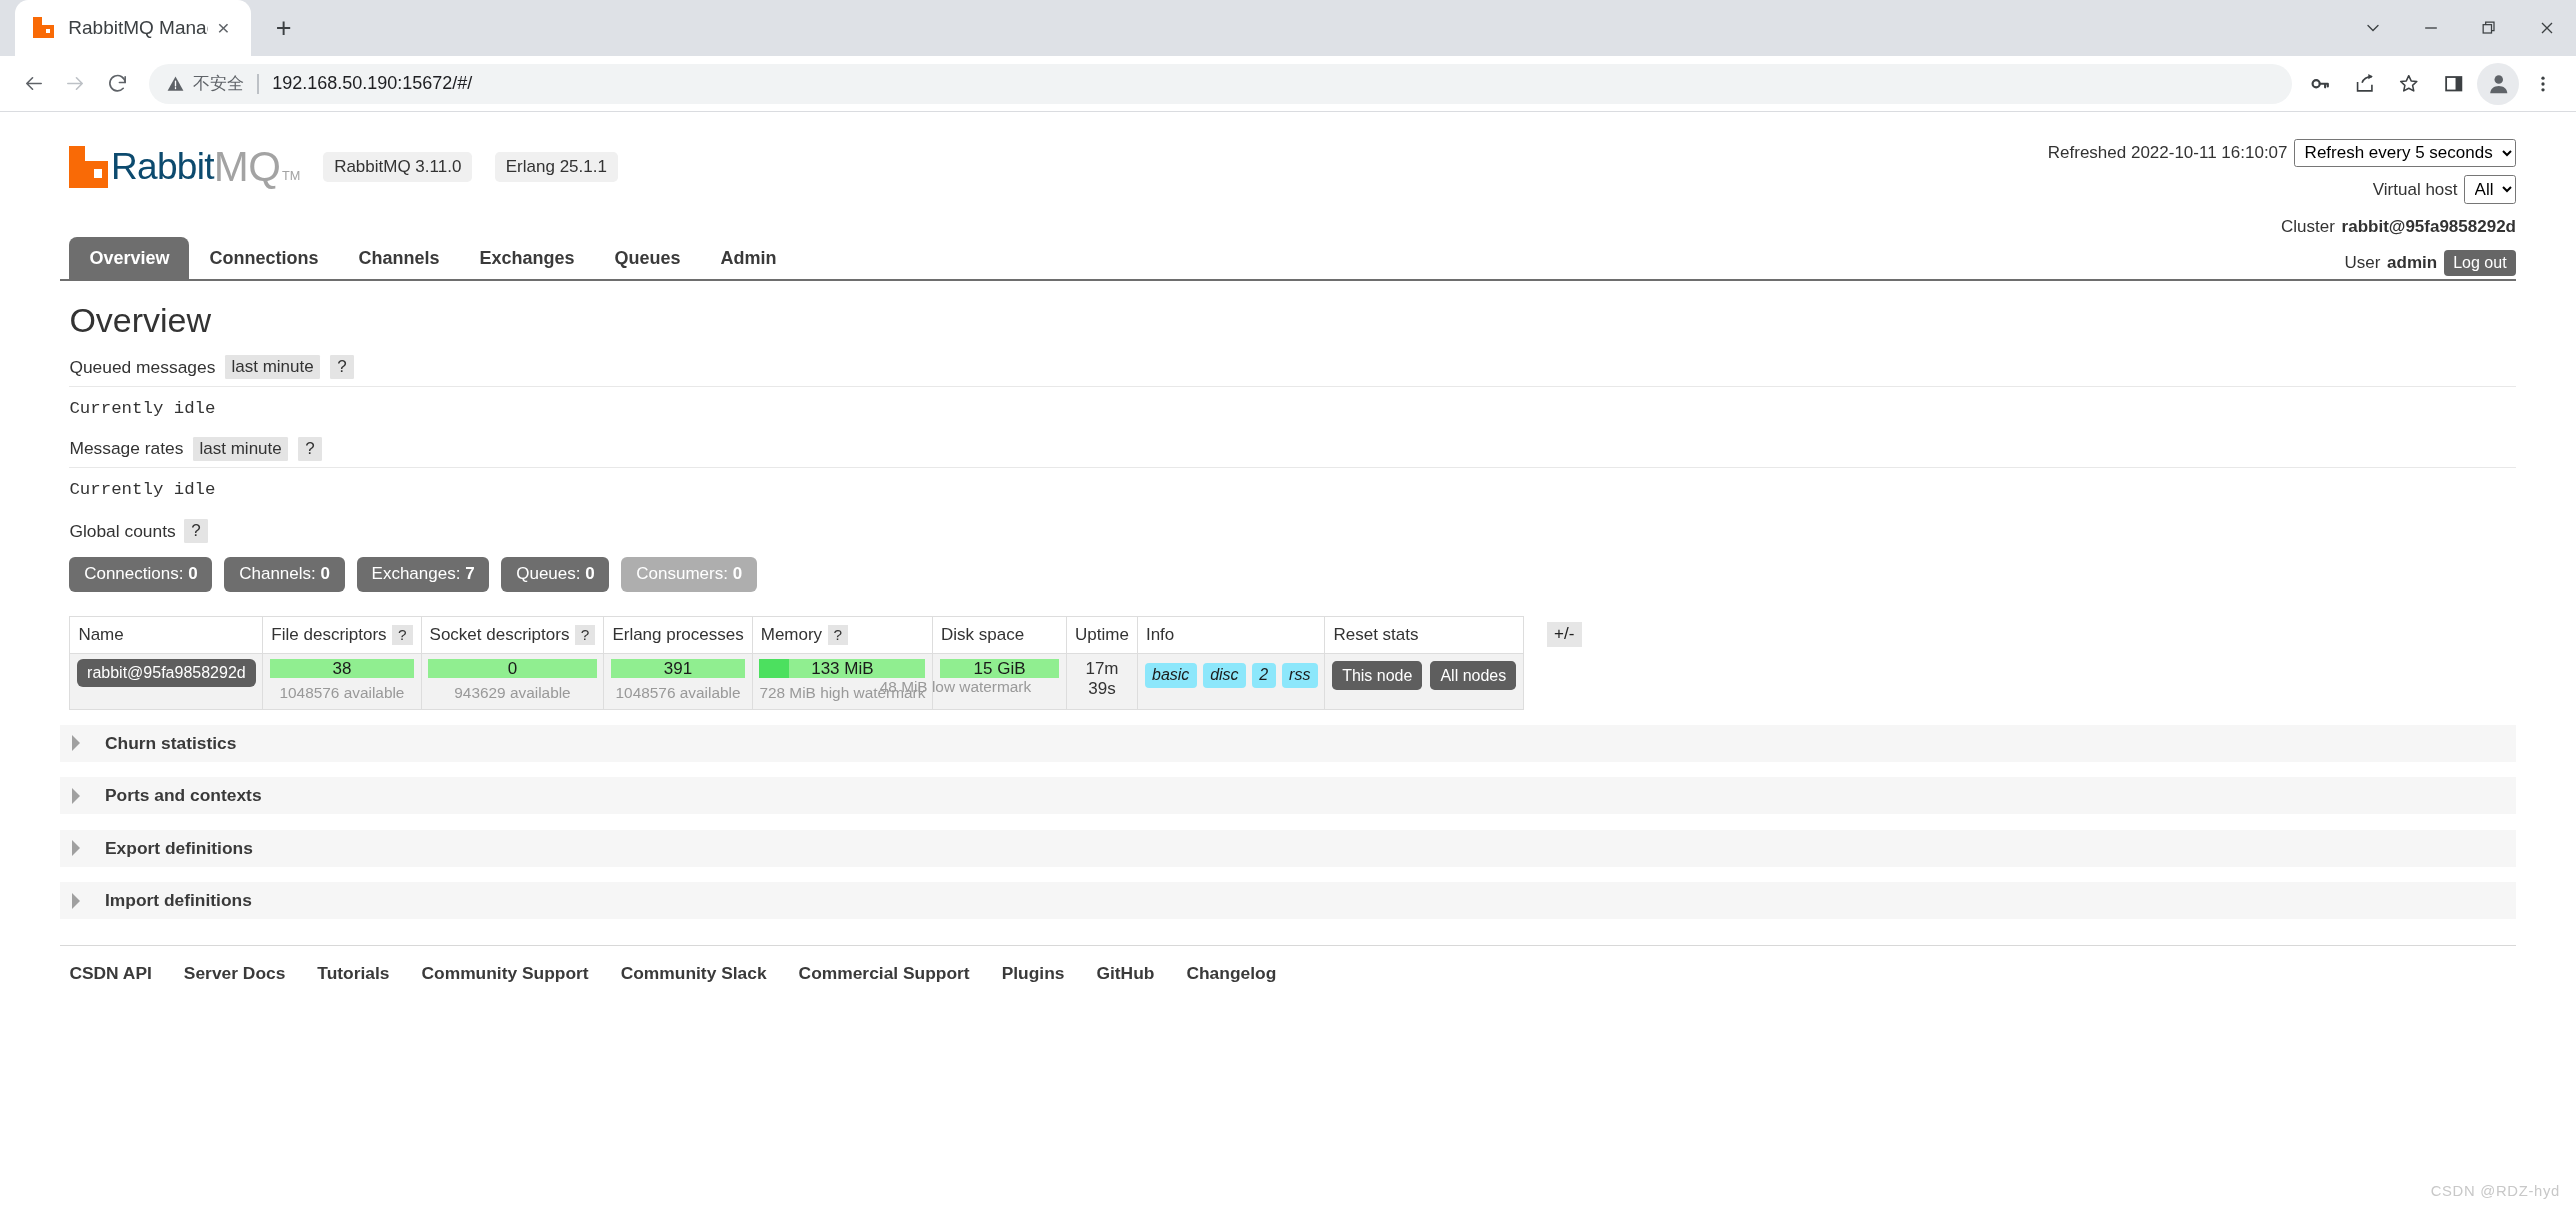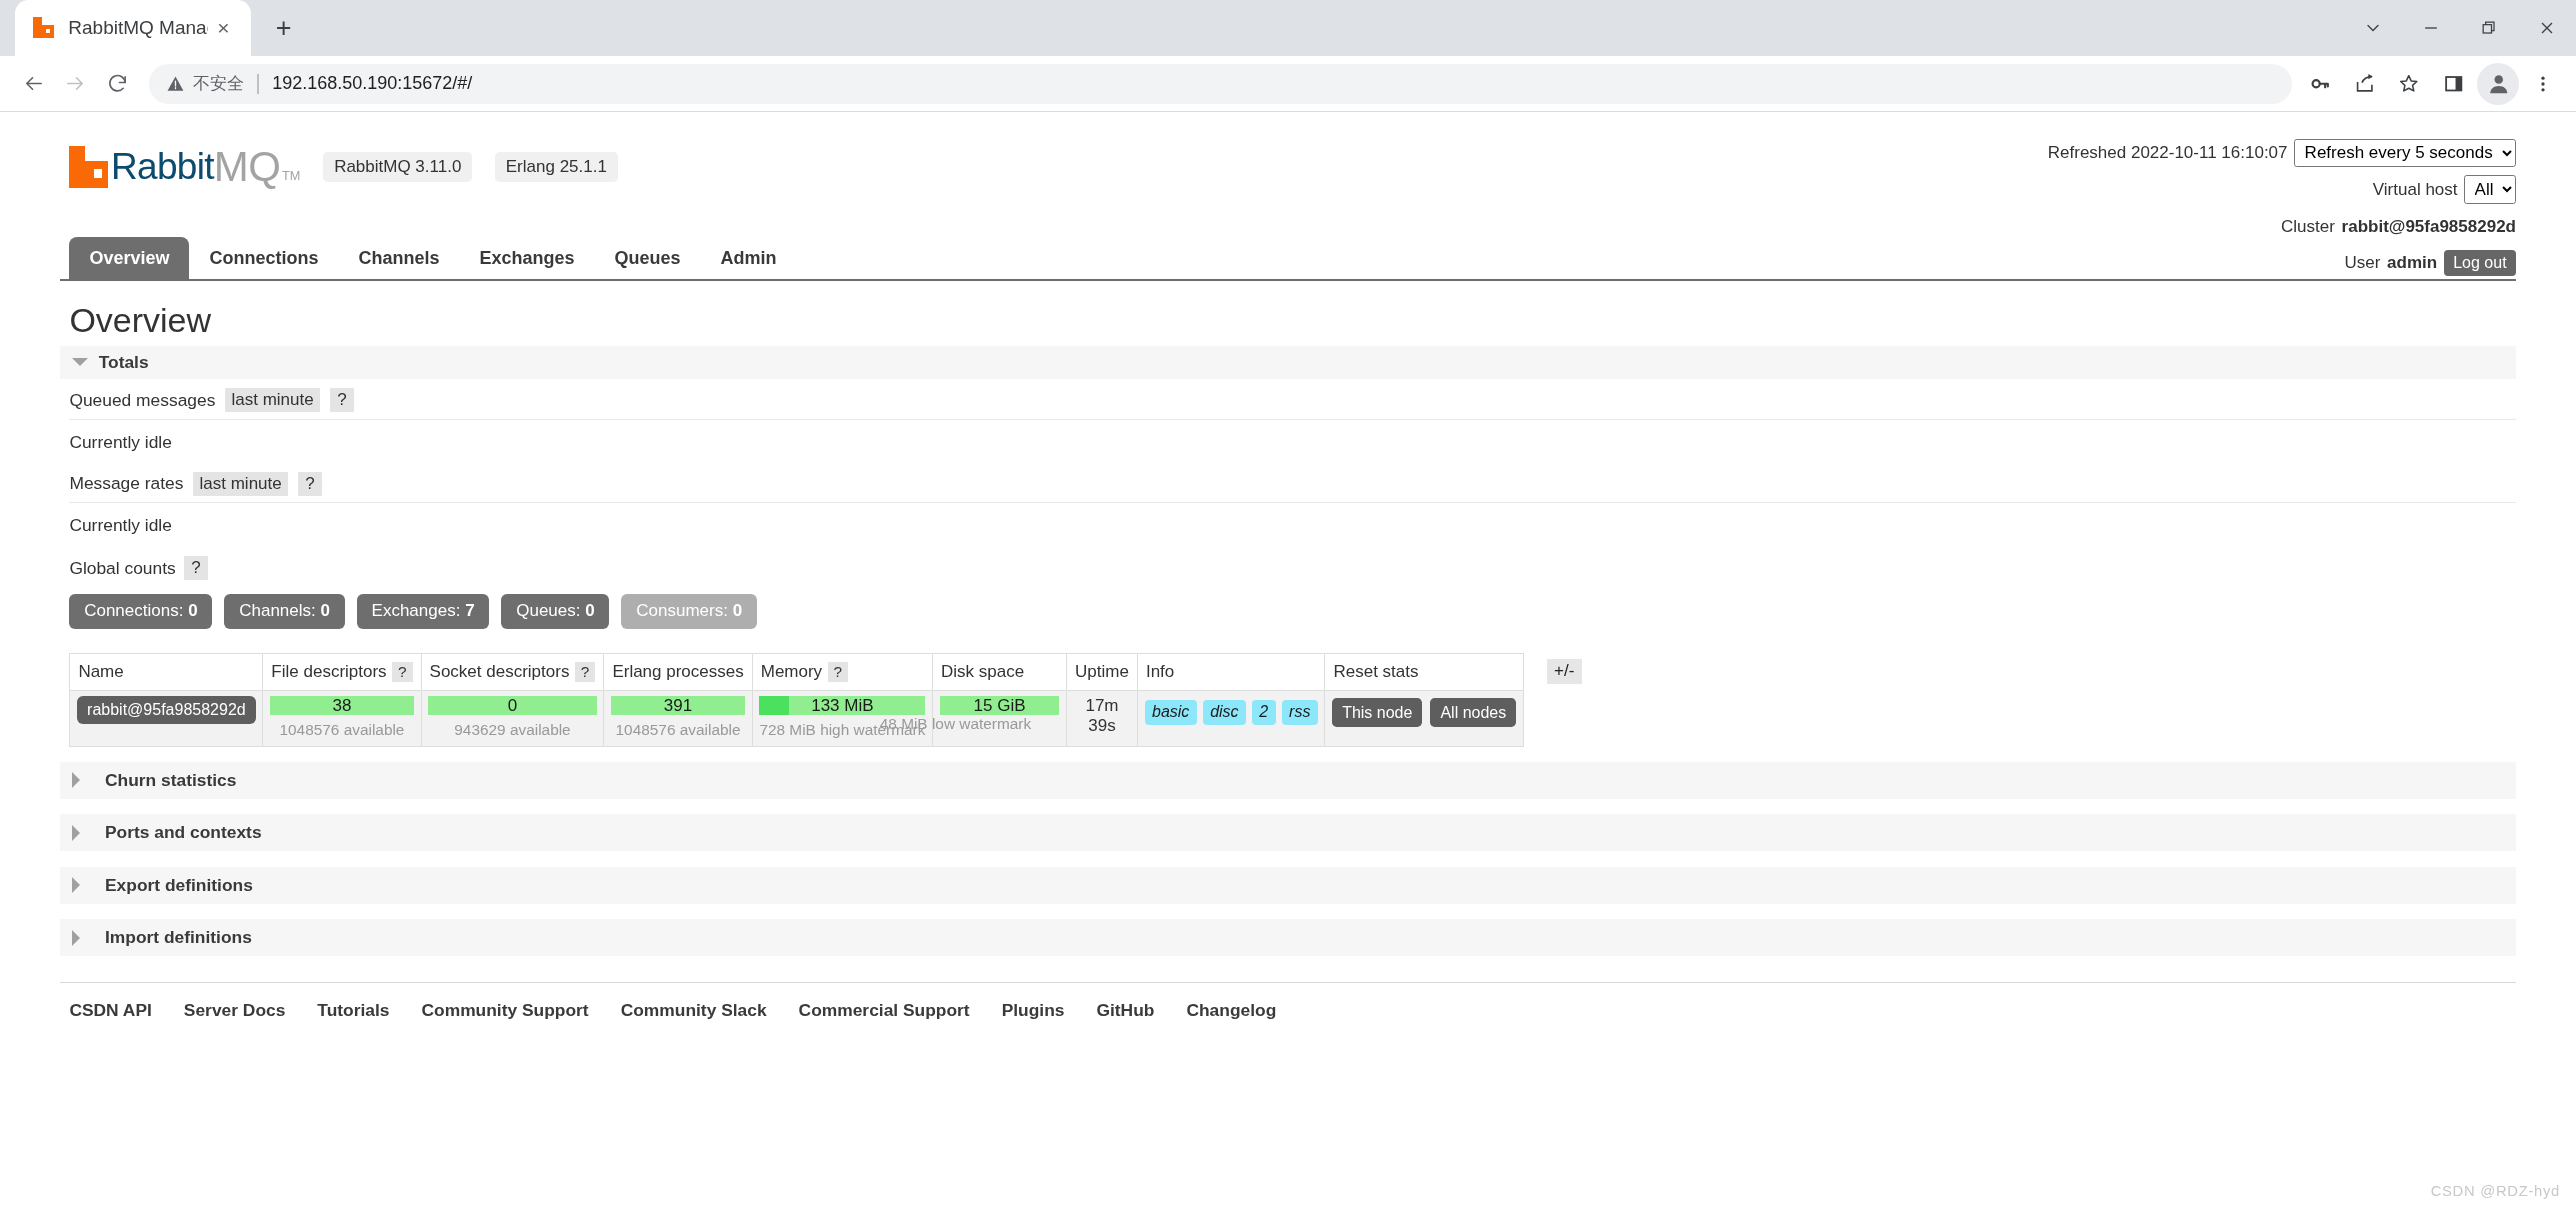--- a/index.html
+++ b/index.html
@@ -160,21 +160,21 @@
     display: flex; align-items: center; gap: 9.4px;
     font-size: 17.4px; color: #333;
     padding: 9.4px 0 6.7px 0;
     border-bottom: 1.3px solid #e8e8e8;
   }
   .chip {
     background: #e4e4e4; color: #333; font-size: 17px;
     padding: 2px 7.4px; border-radius: 1.3px;
   }
   .chip-q { background: #e4e4e4; padding: 2px 6.7px; }
-  .idle-row { font-size: 17.4px; color: #333; padding: 12px 0 9.4px 0; }
+  .idle-row { font-size: 17.4px; color: #333; padding: 12px 0 9.4px 0; font-family: Liberation Mono, monospace; }
   .gc-row { display: flex; align-items: center; gap: 8px; font-size: 17.4px; color:#333; padding-top: 10.7px; }
 
   .counts {
     display: flex; gap: 12px; padding: 13.4px 0 6.7px 9.4px;
   }
   .count-pill {
     background: #6e6e6e; color: #ffffff; font-size: 17px;
     padding: 7.4px 14.8px; border-radius: 6px; white-space: nowrap;
   }
   .count-pill.muted { background: #aeaeae; }
@@ -412,24 +412,20 @@
         <div class="navtab active">Overview</div>
         <div class="navtab">Connections</div>
         <div class="navtab">Channels</div>
         <div class="navtab">Exchanges</div>
         <div class="navtab">Queues</div>
         <div class="navtab">Admin</div>
       </div>
 
       <h1 class="pagetitle">Overview</h1>
 
-      <div class="sect-head">
-        <span class="tri tri-down"></span>
-        <span class="sect-title">Totals</span>
-      </div>
 
       <div class="totals-body">
         <div class="tot-label-row">
           <span>Queued messages</span>
           <span class="chip chip-q">last minute</span>
           <span class="chip">?</span>
         </div>
         <div class="idle-row">Currently idle</div>
 
         <div class="tot-label-row">

